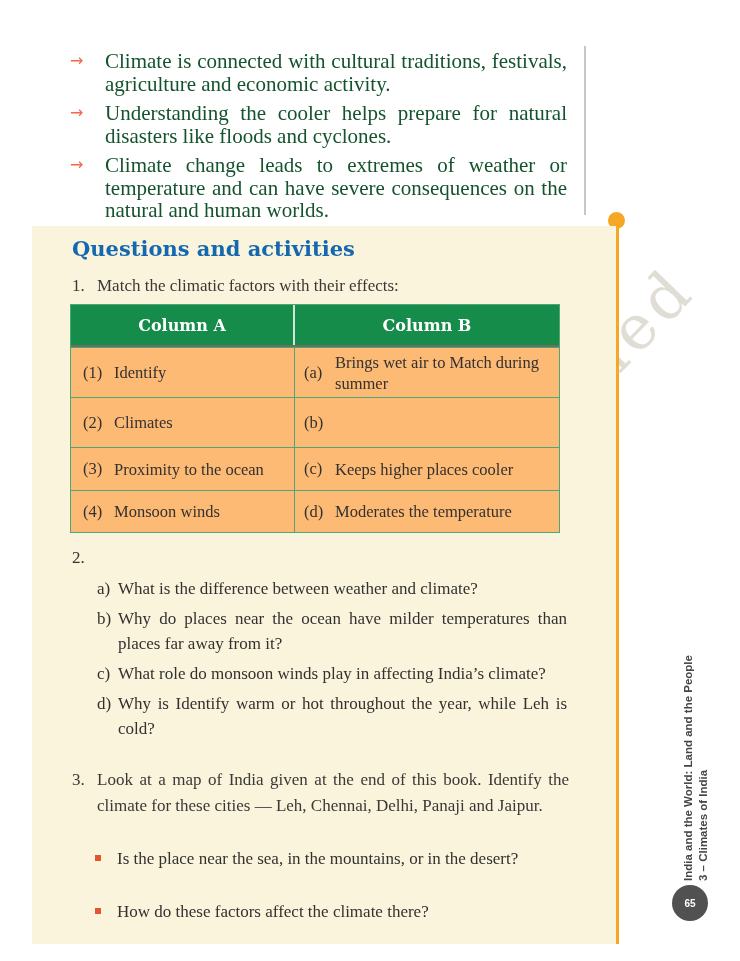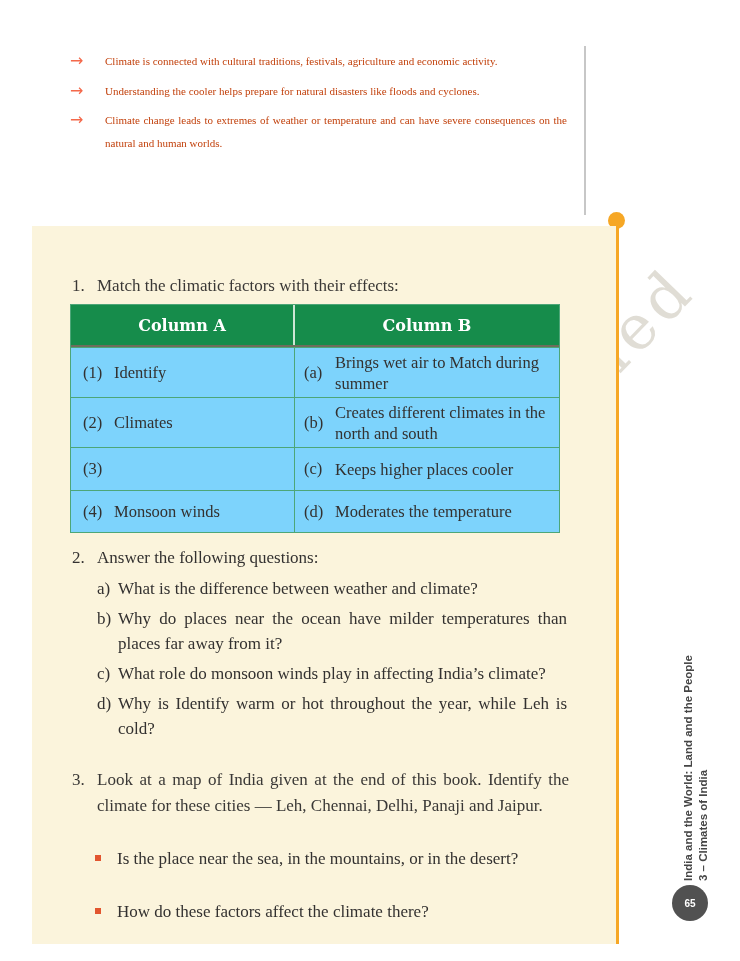--- a/index.html
+++ b/index.html
@@ -4,40 +4,40 @@
 <style>
   html,body{margin:0;padding:0;background:#ffffff;}
   .page{position:relative;width:740px;height:961px;background:#ffffff;overflow:hidden;
         font-family:"Liberation Serif",serif;color:#333130;}
 
   
   .top-notes{position:absolute;left:70px;top:50px;width:497px;}
   .note{display:flex;margin-bottom:7px;}
   .note-arrow{flex:none;width:35px;color:#f4694b;font-family:"DejaVu Sans",sans-serif;
               font-size:16px;line-height:22.5px;}
-  .note-text{width:462px;font-size:11px;line-height:22.5px;text-align:justify;
-             text-align-last:left;color:#c2410c;}
+  .note-text{width:462px;font-size:21px;line-height:22.5px;text-align:justify;
+             text-align-last:left;color:#14532d;}
 
   
   .gray-rule{position:absolute;left:584px;top:46px;width:2px;height:169px;background:#c7c7c7;}
   .orange-rule{position:absolute;left:614px;top:221px;width:5px;height:723px;background:#f6a725;}
   .orange-dot{position:absolute;left:608px;top:212px;width:17px;height:17px;border-radius:50%;
               background:#f6a725;}
 
   
   .cream-box{position:absolute;left:32px;top:226px;width:584px;height:718px;background:#fbf4dc;}
   .box-title{position:absolute;left:40px;top:10px;font-family:"DejaVu Serif",serif;
              font-weight:bold;font-size:21px;color:#1468af;}
   .q-row{display:flex;font-size:17px;color:#3a3836;}
   .q-num{flex:none;width:25px;}
   .q1{position:absolute;left:40px;top:50px;}
 
   
   .match-table{position:absolute;left:38px;top:78px;width:490px;border:1.6px solid #4da678;
-               box-sizing:border-box;background:#7dd3fc;}
+               box-sizing:border-box;background:#fdba74;}
   .mt-head{display:flex;height:40px;background:#168c4b;border-bottom:2.5px solid #6f6d5c;}
   .mt-th{display:flex;align-items:center;justify-content:center;color:#ffffff;
          font-family:"DejaVu Serif",serif;font-weight:bold;font-size:16px;box-sizing:border-box;}
   .mt-th.a{width:224px;border-right:2.5px solid #cde6d5;}
   .mt-th.b{flex:1;}
   .mt-tr{display:flex;border-top:1.6px solid #4da678;}
   .mt-tr:first-of-type{border-top:none;}
   .mt-td-left{width:224px;box-sizing:border-box;border-right:1.6px solid #4da678;
               display:flex;align-items:center;padding-left:12px;}
   .mt-td-right{flex:1;display:flex;align-items:center;padding-left:9px;padding-right:4px;}
@@ -99,20 +99,21 @@
       <span class="note-text">Climate change leads to extremes of weather or temperature and can have severe consequences on the natural and human worlds.</span>
     </div>
   </div>
 
   <div class="gray-rule"></div>
   <div class="orange-dot"></div>
   <div class="orange-rule"></div>
 
   <div class="cream-box">
 
+    <div class="box-title">Questions and activities</div>
 
     <div class="q-row q1">
       <span class="q-num">1.</span>
       <span>Match the climatic factors with their effects:</span>
     </div>
 
     <div class="match-table">
       <div class="mt-head">
         <div class="mt-th a">Column A</div>
         <div class="mt-th b">Column B</div>
@@ -129,27 +130,27 @@
         </div>
       </div>
 
       <div class="mt-tr r49">
         <div class="mt-td-left">
           <span class="cell-num">(2)</span>
           <span class="cell-text">Climates</span>
         </div>
         <div class="mt-td-right">
           <span class="cell-num">(b)</span>
-          <span class="cell-text">Creates different climates in the north and south</span>
         </div>
       </div>
 
       <div class="mt-tr r42">
         <div class="mt-td-left">
           <span class="cell-num">(3)</span>
+          <span class="cell-text">Proximity to the ocean</span>
         </div>
         <div class="mt-td-right">
           <span class="cell-num">(c)</span>
           <span class="cell-text">Keeps higher places cooler</span>
         </div>
       </div>
 
       <div class="mt-tr r41">
         <div class="mt-td-left">
           <span class="cell-num">(4)</span>
@@ -158,21 +159,20 @@
         <div class="mt-td-right">
           <span class="cell-num">(d)</span>
           <span class="cell-text">Moderates the temperature</span>
         </div>
       </div>
     </div>
 
     <div class="q2-block">
       <div class="q2-line">
         <span class="q-num">2.</span>
-        <span>Answer the following questions:</span>
       </div>
       <div class="sub">
         <span class="sub-label">a)</span>
         <span class="sub-text">What is the difference between weather and climate?</span>
       </div>
       <div class="sub">
         <span class="sub-label">b)</span>
         <span class="sub-text">Why do places near the ocean have milder temperatures than places far away from it?</span>
       </div>
       <div class="sub">

